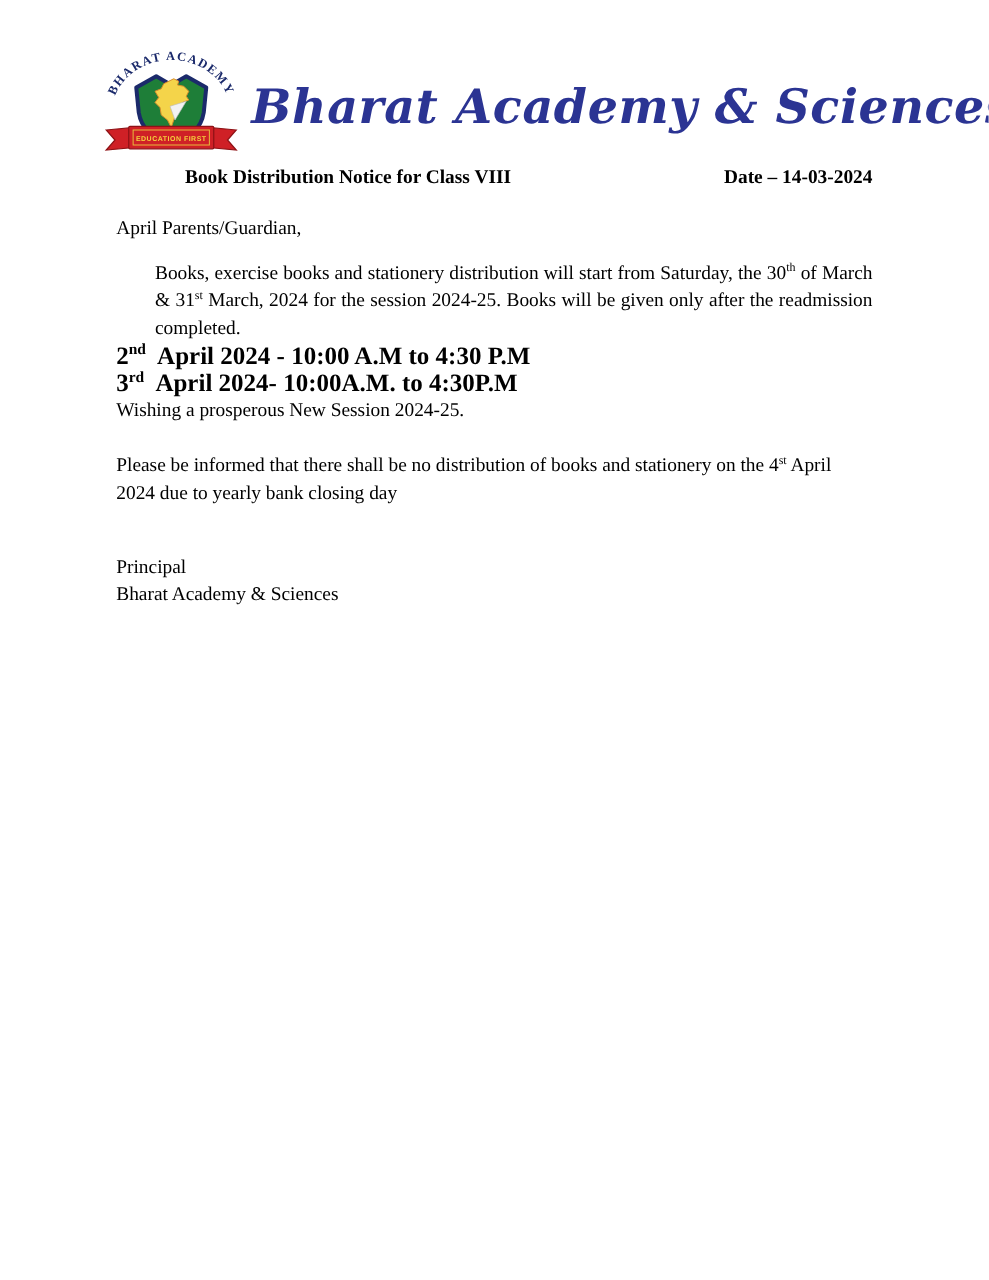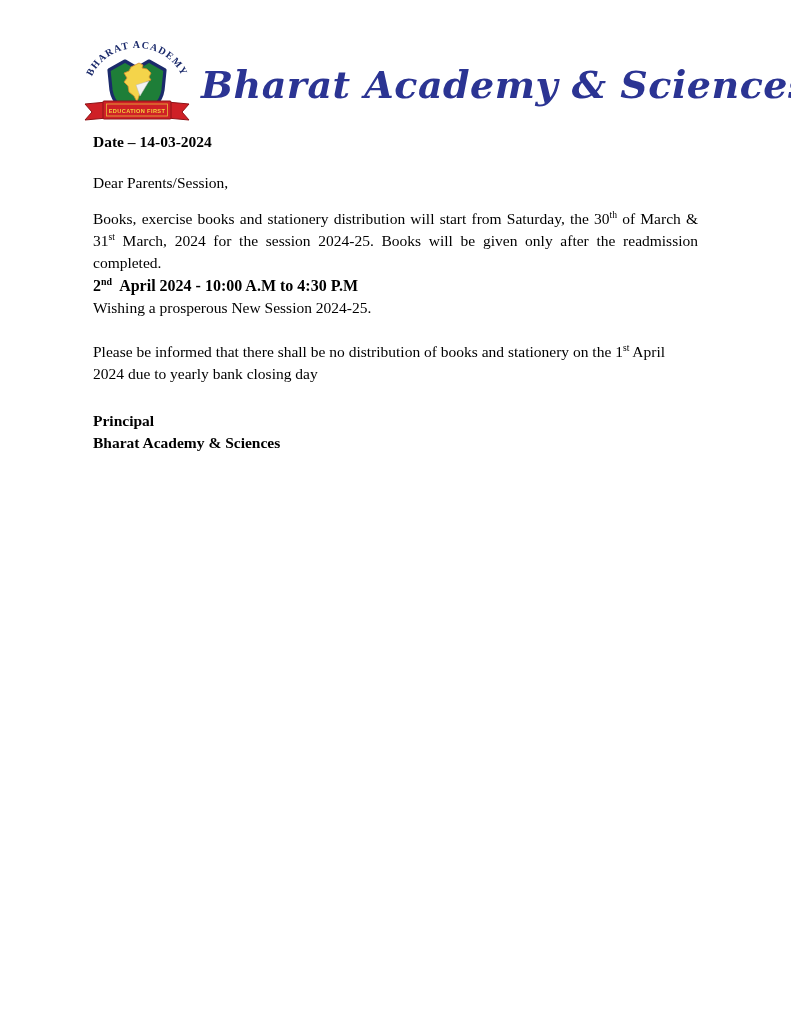--- a/index.html
+++ b/index.html
@@ -38,27 +38,27 @@
     justify-content: space-between;
     align-items: baseline;
     margin-top: 9px;
     font-weight: bold;
     font-size: 15.5px;
   }
   .notice-title { margin-left: 55px; }
   
   .body-text { font-size: 15.5px; line-height: 22px; }
   .salutation { margin-top: 21px; }
-  .para1 { margin-top: 14px; text-align: justify; }
+  .para1 { margin-top: 14px; text-align: justify; margin-left: 31px; }
   .bag-line { margin-top: 3px; }
-  .schedule { margin-top: 1px; font-weight: bold; font-size: 16px; line-height: 21.5px; }
+  .schedule { margin-top: 1px; font-weight: bold; font-size: 20px; line-height: 21.5px; }
   .sched-line { white-space: pre-wrap; }
   .wishing { }
   .para2 { margin-top: 22px; }
-  .signoff { margin-top: 25px; font-weight: bold; }
+  .signoff { margin-top: 37px; }
   sup.sup {
     font-size: 0.62em;
     line-height: 0;
     vertical-align: super;
     font-weight: inherit;
   }
 </style>
 </head>
 <body>
 
@@ -83,40 +83,42 @@
       <path d="M6,66 L28,64 L28,80 L6,82 L13,74 Z" stroke="#8e1216" stroke-width="1" fill="#cf2026"></path>
       <path d="M110,66 L88,64 L88,80 L110,82 L103,74 Z" stroke="#8e1216" stroke-width="1" fill="#cf2026"></path>
       <rect x="24" y="63" width="68" height="18" rx="1" stroke="#8e1216" stroke-width="1" fill="#cf2026"></rect>
       <rect x="27.5" y="66" width="61" height="12" fill="none" stroke-width="0.8" stroke="#e8b93c"></rect>
       <text x="58" y="74.5" text-anchor="middle" font-family="Liberation Sans, sans-serif" font-size="5.6" font-weight="bold" letter-spacing="0.4" fill="#f5d03c">EDUCATION FIRST</text>
     </svg>
     <div class="school-name" style="color: rgb(43, 52, 147);">Bharat Academy &amp; Sciences</div>
   </div>
 
   <div class="heading-row">
+    <div class="notice-title">Book Distribution Notice for Class VIII</div>
     <div class="notice-date">Date – 14-03-2024</div>
   </div>
 
   <div class="body-text">
 
-    <div class="salutation">Dear Parents/Session,</div>
+    <div class="salutation">April Parents/Guardian,</div>
 
     <div class="para1">
       <span>Books, exercise books and stationery distribution will start from Saturday, the 30</span><sup class="sup">th</sup><span> of March &amp; 31</span><sup class="sup">st</sup><span> March, 2024 for the session 2024-25. Books will be given only after the readmission completed.</span>
     </div>
 
 
     <div class="schedule">
       <div class="sched-line"><span>2</span><sup class="sup">nd</sup><span>  April 2024 - 10:00 A.M to 4:30 P.M</span></div>
+      <div class="sched-line"><span>3</span><sup class="sup">rd</sup><span>  April 2024- 10:00A.M. to 4:30P.M</span></div>
     </div>
 
     <div class="wishing">Wishing a prosperous New Session 2024-25.</div>
 
     <div class="para2">
-      <span>Please be informed that there shall be no distribution of books and stationery on the 1</span><sup class="sup">st</sup><span> April 2024 due to yearly bank closing day</span>
+      <span>Please be informed that there shall be no distribution of books and stationery on the 4</span><sup class="sup">st</sup><span> April 2024 due to yearly bank closing day</span>
     </div>
 
     <div class="signoff">
       <div>Principal</div>
       <div>Bharat Academy &amp; Sciences</div>
     </div>
 
   </div>
 </div>
 

